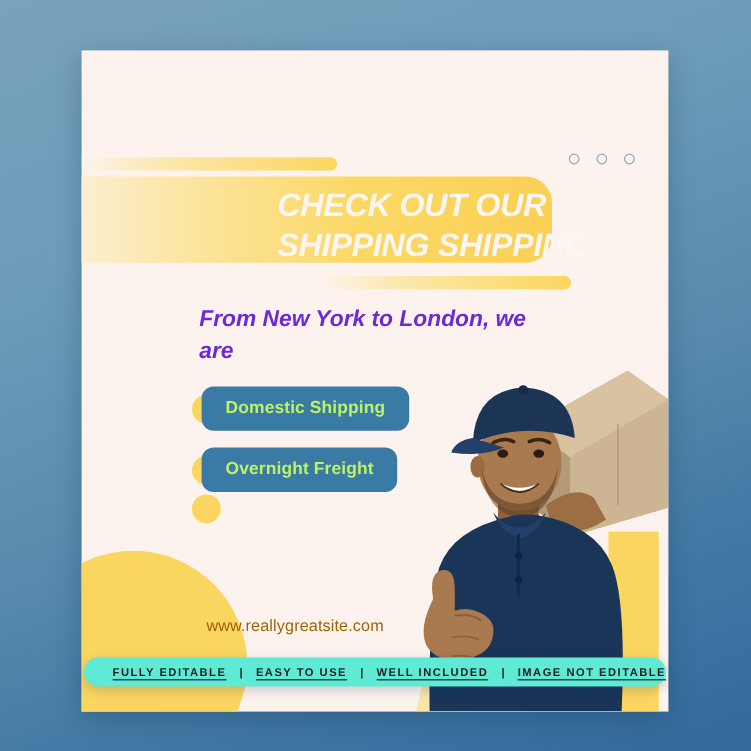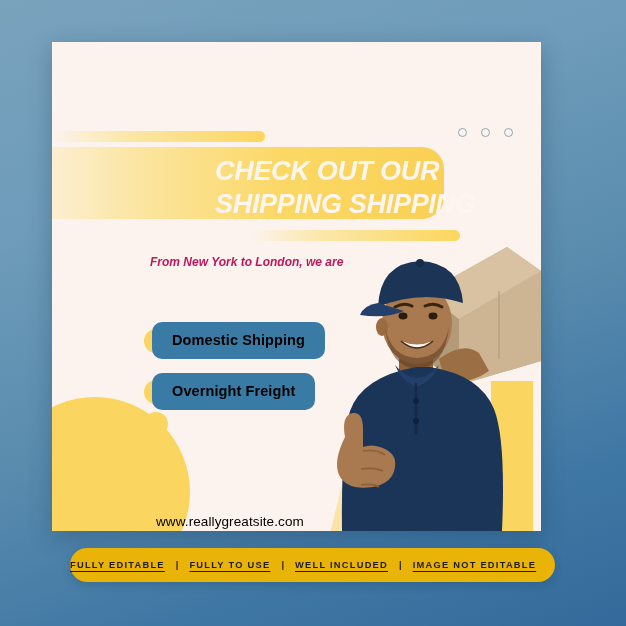--- a/index.html
+++ b/index.html
@@ -7,22 +7,22 @@
   body {
     font-family: "Liberation Sans", sans-serif;
     background: linear-gradient(160deg, #79a2bd 0%, #6e9cba 28%, #5a8cae 55%, #3f77a4 80%, #336a9b 100%);
     overflow:hidden;
     position:relative;
   }
 
   
   .card {
     position:absolute;
-    left:52px; top:42px;
-    width:489px; height:489px;
+    left:68px; top:42px;
+    width:489px; height:551px;
     background:#fdf3ee;
     overflow:hidden;
     box-shadow: 0 6px 22px rgba(20,50,75,.30);
   }
 
   
   .corner-blob {
     position:absolute;
     left:-52px; bottom:-56px;
     width:190px; height:190px;
@@ -85,25 +85,25 @@
     border-radius:50%;
     border:1.4px solid #8fa7b7;
   }
 
   
   .subtitle {
     position:absolute;
     left:98px; top:212px;
     width:300px;
     z-index:5;
-    font-size:12px;
+    font-size:19px;
     font-weight:bold;
     font-style:italic;
     line-height:1.38;
-    color:#be185d;
+    color:#6d28d9;
   }
   .subtitle span { display:block; }
 
   
   .services {
     position:absolute;
     left:100px; top:280px;
     z-index:6;
     display:flex;
     flex-direction:column;
@@ -117,39 +117,39 @@
     width:24px; height:24px;
     border-radius:50%;
     background:#fad661;
     z-index:1;
   }
   .svc-btn {
     position:relative;
     z-index:2;
     display:inline-block;
     background:#3a7ba6;
-    color:#000000;
+    color:#bef264;
     border:none;
     border-radius:10px;
     padding:10px 20px 11px 20px;
     font-family:"Liberation Sans", sans-serif;
     font-size:14.5px;
     font-weight:bold;
     letter-spacing:.1px;
     cursor:pointer;
     text-align:left;
   }
 
   
   .website {
     position:absolute;
     left:104px; top:472px;
     z-index:6;
     font-size:13.5px;
-    color:#000000;
+    color:#a16207;
     letter-spacing:.1px;
   }
 
   
   .photo {
     position:absolute;
     right:0; bottom:0;
     width:220px; height:300px;
     z-index:4;
     overflow:hidden;
@@ -165,26 +165,26 @@
     left:18px; bottom:0;
     width:90px; height:68px;
     background:#fbe4a8;
     transform:skewX(-14deg);
   }
 
   
   .info-pill {
     position:absolute;
     left:70px; top:548px;
-    width:485px; height:34px;
-    background:#eab308;
+    width:485px; height:24px;
+    background:#5eead4;
     border-radius:17px;
     display:flex;
     align-items:center;
-    justify-content:flex-start;
+    justify-content:flex-end;
     gap:11px;
     box-shadow:0 3px 10px rgba(20,50,75,.22);
     z-index:9;
   }
   .info-item {
     font-size:9.3px;
     font-weight:bold;
     letter-spacing:1.25px;
     color:#1d1d1d;
     text-decoration:underline;
@@ -292,18 +292,18 @@
         <path d="M40 238 q14 -2 22 2" stroke="#8c6139" stroke-width="1.6" fill="none"></path>
         <path d="M40 254 q12 -2 18 2" stroke="#8c6139" stroke-width="1.6" fill="none"></path>
       </g>
     </svg>
   </div>
 </div>
 
 <div class="info-pill">
   <span class="info-item">FULLY EDITABLE</span>
   <span class="info-sep">|</span>
-  <span class="info-item">FULLY TO USE</span>
+  <span class="info-item">EASY TO USE</span>
   <span class="info-sep">|</span>
   <span class="info-item">WELL INCLUDED</span>
   <span class="info-sep">|</span>
   <span class="info-item">IMAGE NOT EDITABLE</span>
 </div>
 
 </body></html>

